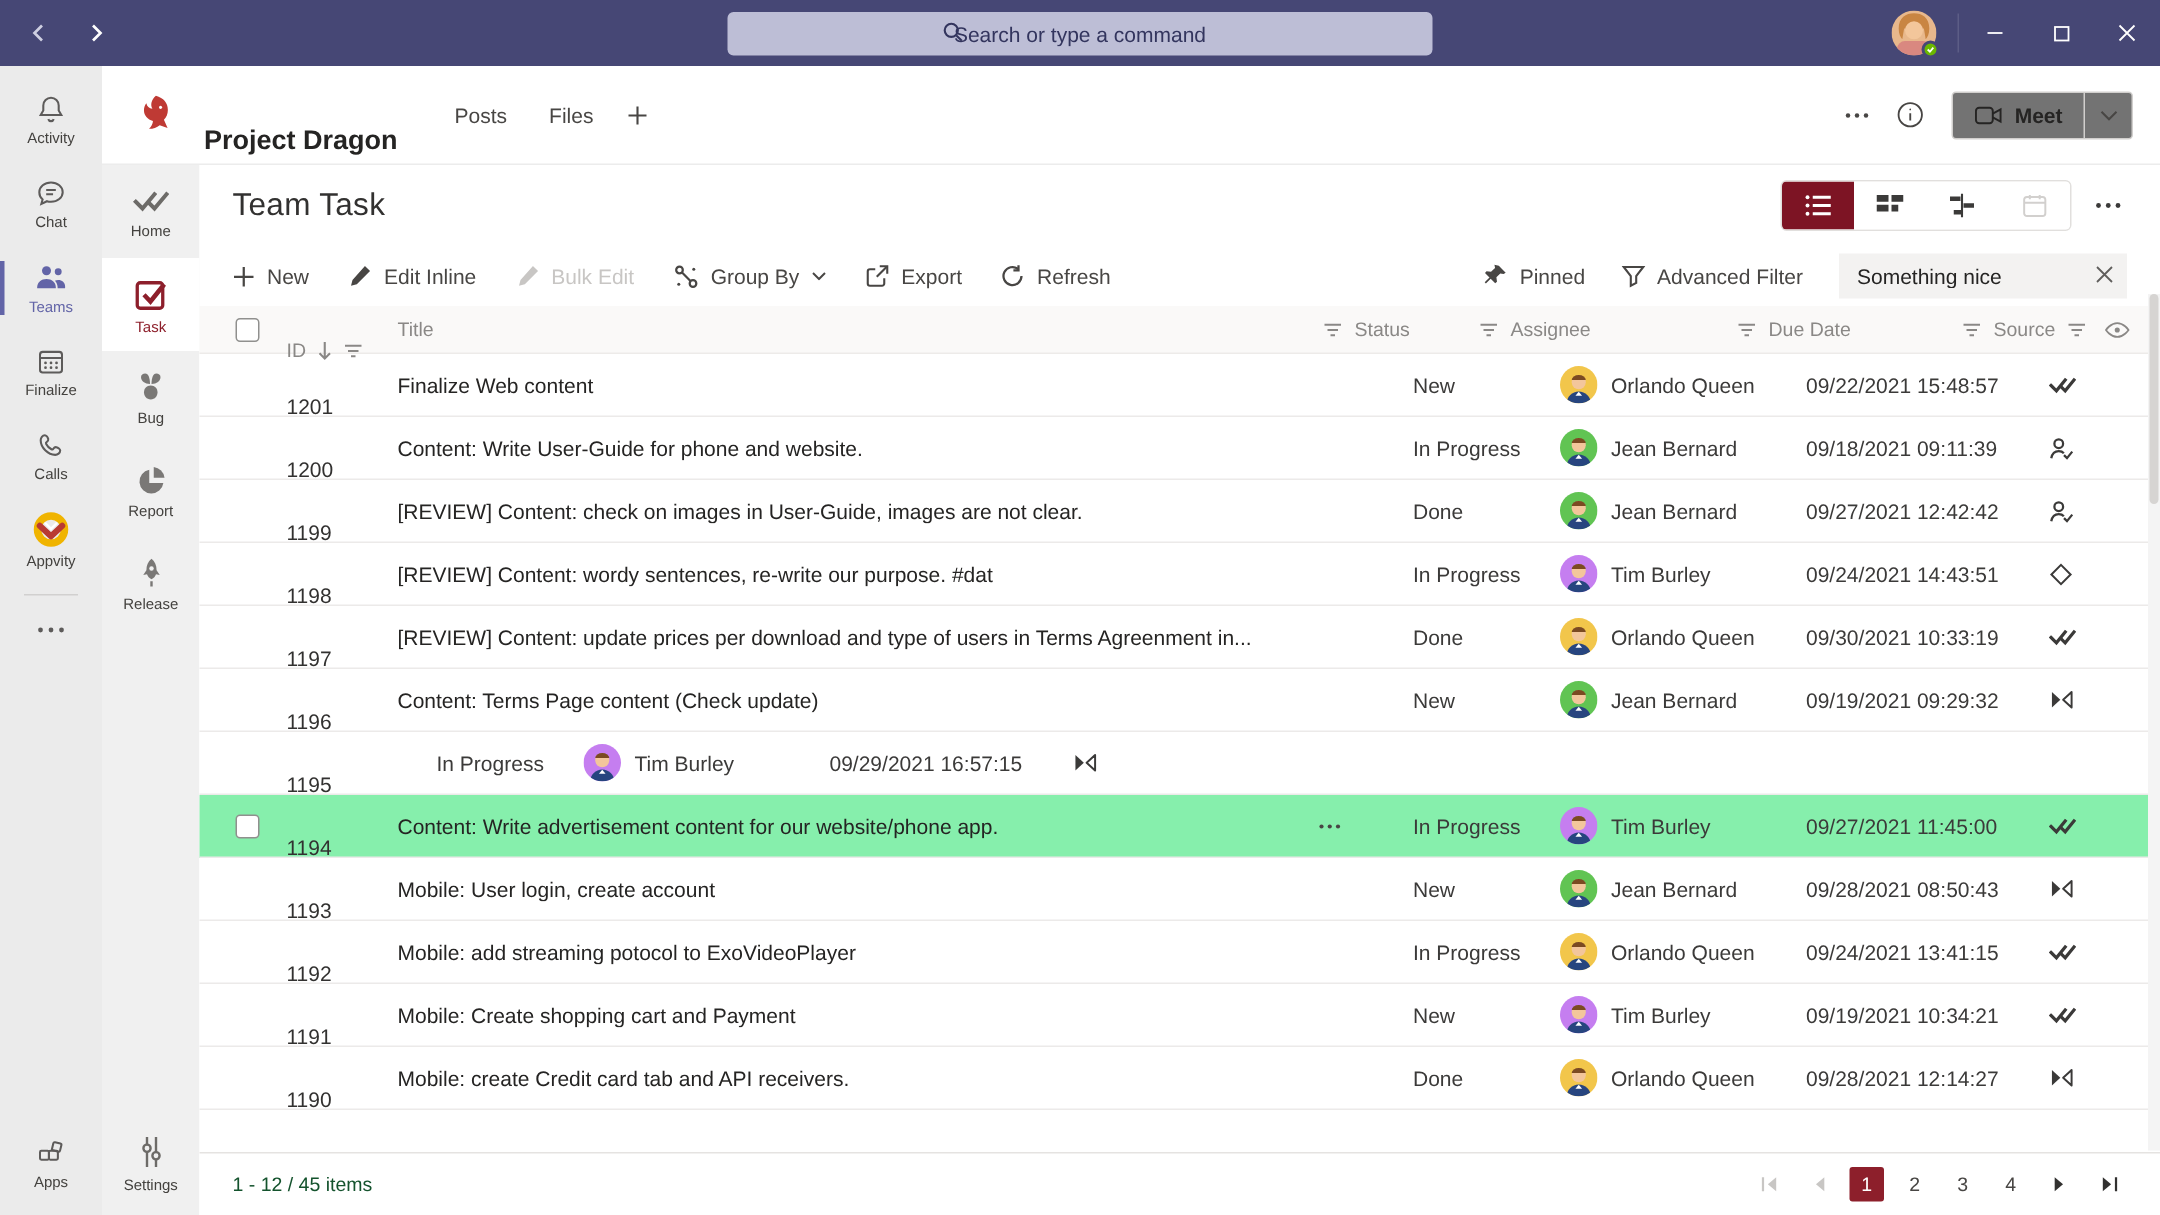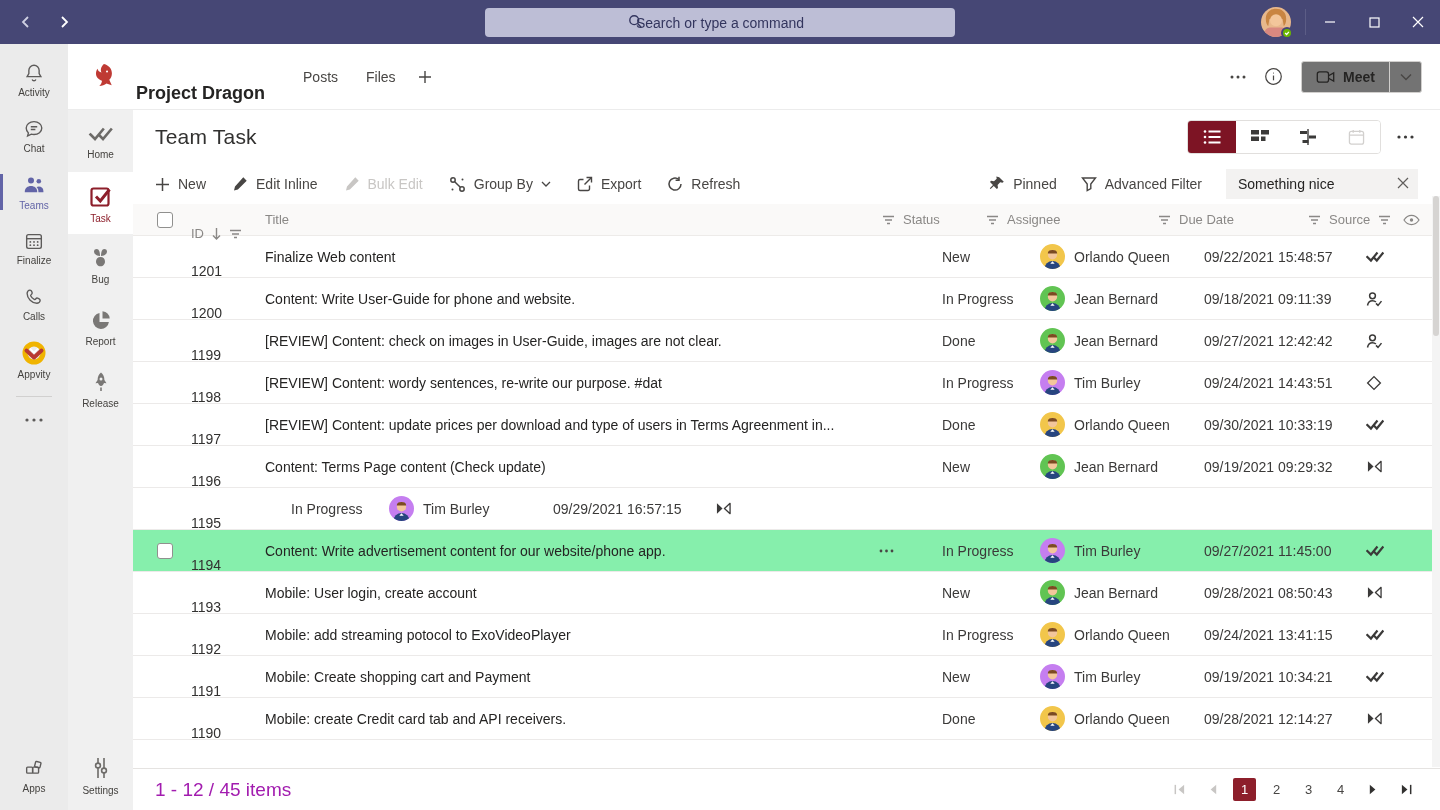--- a/index.html
+++ b/index.html
@@ -96,21 +96,21 @@
   .row-more { visibility:hidden; margin-right:14px; cursor:pointer; color:#484644; }
   .trow.selected .row-more { visibility:visible; }
   .trow .col-status { padding-left:26px; }
   .trow .col-assignee { padding-left:20px; gap:9px; }
   .trow .col-due { padding-left:12px; }
   .trow .col-source { padding-left:24px; }
   .avatar { width:25px; height:25px; flex:0 0 auto; }
 
   
   .tfooter { position:absolute; left:0; right:0; bottom:0; height:42px; border-top:1px solid #e5e3e1; display:flex; align-items:center; padding:0 22px; background:#fff; }
-  .range-text { font-size:19px; color:#a21caf; }
+  .range-text { font-size:13px; color:#14532d; }
   .pager { margin-left:auto; display:flex; align-items:center; gap:9px; }
   .pg-btn { width:24px; height:24px; display:flex; align-items:center; justify-content:center; cursor:pointer; color:#323130; font-size:13px; }
   .pg-btn.disabled { color:#c8c6c4; cursor:default; }
   .pg-num { width:23px; height:23px; display:flex; align-items:center; justify-content:center; font-size:13px; color:#484644; cursor:pointer; border-radius:2px; }
   .pg-num.active { background:#8d1f2b; color:#fff; }
 
   .scroll-track { position:absolute; right:0; top:86px; width:8px; bottom:43px; background:#f4f4f4; }
   .scroll-thumb { position:absolute; right:1px; top:0; width:6px; height:140px; border-radius:3px; background:#d6d4d2; }
 </style>
 </head>

